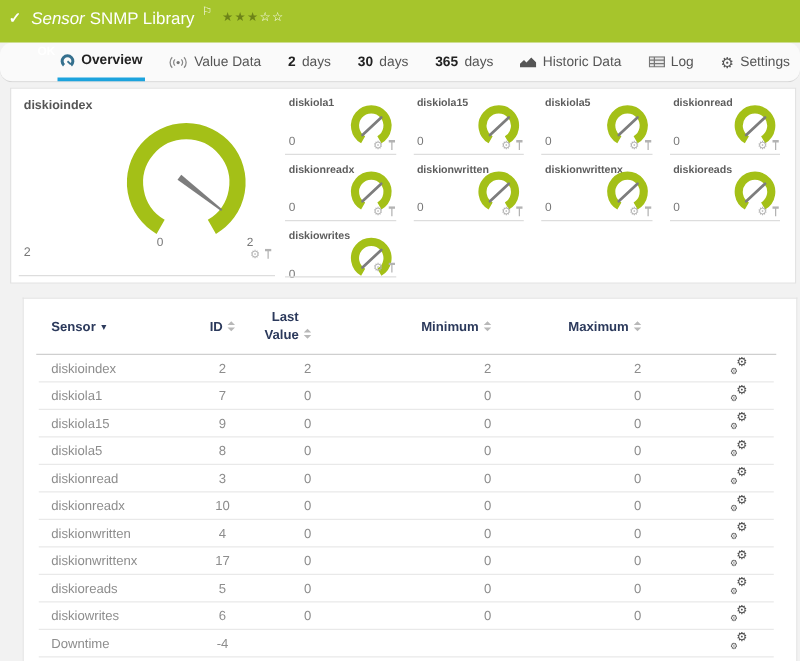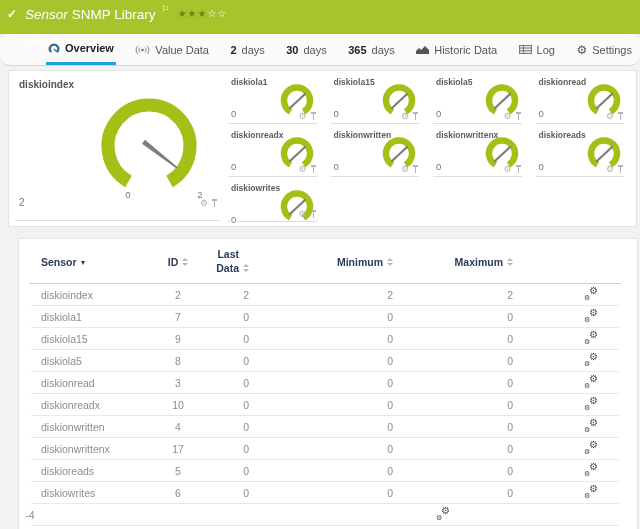--- a/index.html
+++ b/index.html
@@ -343,21 +343,21 @@
             </svg>
     </span>
   </div>
 </div>
   </div>
 
   <div class="table-panel">
     <div class="thead">
       <div class="col-channel"><span>Sensor</span><span class="caret">▼</span></div>
       <div class="col-id"><span>ID</span><span class="sort"><b></b><i></i></span></div>
-      <div class="col-last"><span class="wrap2">Last Data</span><span class="sort"><b></b><i></i></span></div>
+      <div class="col-last"><span class="wrap2">Last Value</span><span class="sort"><b></b><i></i></span></div>
       <div class="col-min"><span>Minimum</span><span class="sort"><b></b><i></i></span></div>
       <div class="col-max"><span>Maximum</span><span class="sort"><b></b><i></i></span></div>
       <div class="col-gear"></div>
     </div>
     <div id="table-rows">
   <div class="trow">
     <div class="col-channel">diskioindex</div>
     <div class="col-id">2</div>
     <div class="col-last">2</div>
     <div class="col-min">2</div>
@@ -460,20 +460,21 @@
     <div class="col-id">6</div>
     <div class="col-last">0</div>
     <div class="col-min">0</div>
     <div class="col-max">0</div>
     <div class="col-gear">
       <span class="gears"><span class="g1">⚙</span><span class="g2">⚙</span></span>
     </div>
   </div>
 
   <div class="trow">
+    <div class="col-channel">Downtime</div>
     <div class="col-id">-4</div>
     <div class="col-last"></div>
     <div class="col-min"></div>
     <div class="col-max"></div>
     <div class="col-gear">
       <span class="gears"><span class="g1">⚙</span><span class="g2">⚙</span></span>
     </div>
   </div>
 </div>
   </div>

